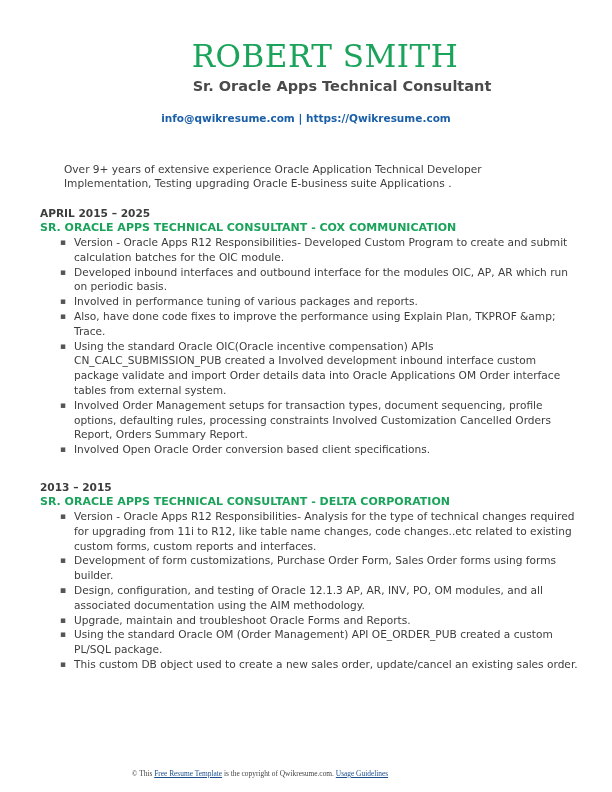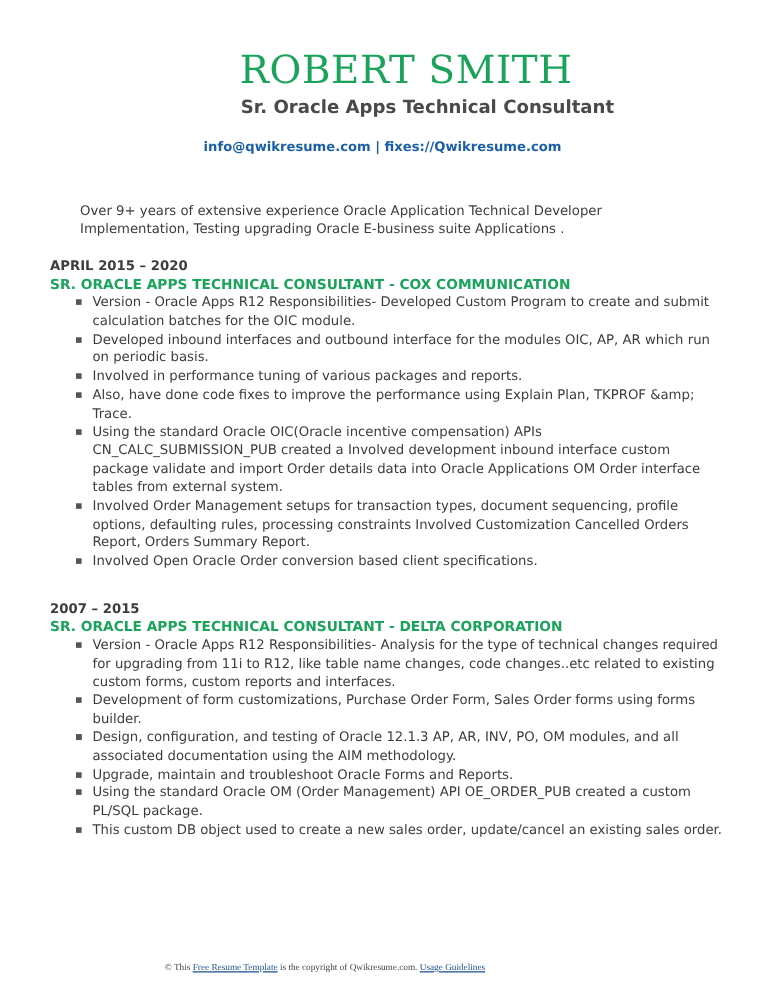--- a/index.html
+++ b/index.html
@@ -22,41 +22,41 @@
     .footer a { color: #1a4f8f; text-decoration: underline; }
   </style>
 </head>
 <body>
 
 <div class="name">ROBERT SMITH</div>
 <div class="title">Sr. Oracle Apps Technical Consultant</div>
 <div class="contact">
   <span>info@qwikresume.com</span>
   <span class="sep">|</span>
-  <span>fixes://Qwikresume.com</span>
+  <span>https://Qwikresume.com</span>
 </div>
 
 <div class="summary">Over 9+ years of extensive experience Oracle Application Technical Developer Implementation, Testing upgrading Oracle E-business suite Applications .</div>
 
 <div class="job job1">
-  <div class="date">APRIL 2015 – 2020</div>
+  <div class="date">APRIL 2015 – 2025</div>
   <div class="role">SR. ORACLE APPS TECHNICAL CONSULTANT - COX COMMUNICATION</div>
   <ul>
     <li><span class="bullet">▪</span><span>Version - Oracle Apps R12 Responsibilities- Developed Custom Program to create and submit calculation batches for the OIC module.</span></li>
     <li><span class="bullet">▪</span><span>Developed inbound interfaces and outbound interface for the modules OIC, AP, AR which run on periodic basis.</span></li>
     <li><span class="bullet">▪</span><span>Involved in performance tuning of various packages and reports.</span></li>
     <li><span class="bullet">▪</span><span>Also, have done code fixes to improve the performance using Explain Plan, TKPROF &amp;amp; Trace.</span></li>
     <li><span class="bullet">▪</span><span>Using the standard Oracle OIC(Oracle incentive compensation) APIs CN_CALC_SUBMISSION_PUB  created a Involved development  inbound interface custom package  validate and import Order details data into Oracle Applications OM Order interface tables from external system.</span></li>
     <li><span class="bullet">▪</span><span>Involved Order Management setups for transaction types, document sequencing, profile options, defaulting rules,  processing constraints Involved Customization  Cancelled Orders Report, Orders Summary Report.</span></li>
     <li><span class="bullet">▪</span><span>Involved Open Oracle Order conversion based  client specifications.</span></li>
   </ul>
 </div>
 
 <div class="job job2">
-  <div class="date">2007 – 2015</div>
+  <div class="date">2013 – 2015</div>
   <div class="role">SR. ORACLE APPS TECHNICAL CONSULTANT - DELTA CORPORATION</div>
   <ul>
     <li><span class="bullet">▪</span><span>Version - Oracle Apps R12 Responsibilities- Analysis for the type of technical changes required for upgrading from 11i to R12, like table name changes, code changes..etc related to existing custom forms, custom reports and interfaces.</span></li>
     <li><span class="bullet">▪</span><span>Development of form customizations, Purchase Order Form, Sales Order forms using forms builder.</span></li>
     <li><span class="bullet">▪</span></li>
     <li><span class="bullet">▪</span><span>Design, configuration, and testing of Oracle 12.1.3 AP, AR, INV, PO, OM modules, and all associated documentation using the AIM methodology.</span></li>
     <li><span class="bullet">▪</span><span>Upgrade, maintain and troubleshoot Oracle Forms and Reports.</span></li>
     <li><span class="bullet">▪</span><span>Using the standard Oracle OM (Order Management) API OE_ORDER_PUB created a custom PL/SQL package.</span></li>
     <li><span class="bullet">▪</span><span>This custom DB object used to create a new sales order, update/cancel an existing sales order.</span></li>
   </ul>

